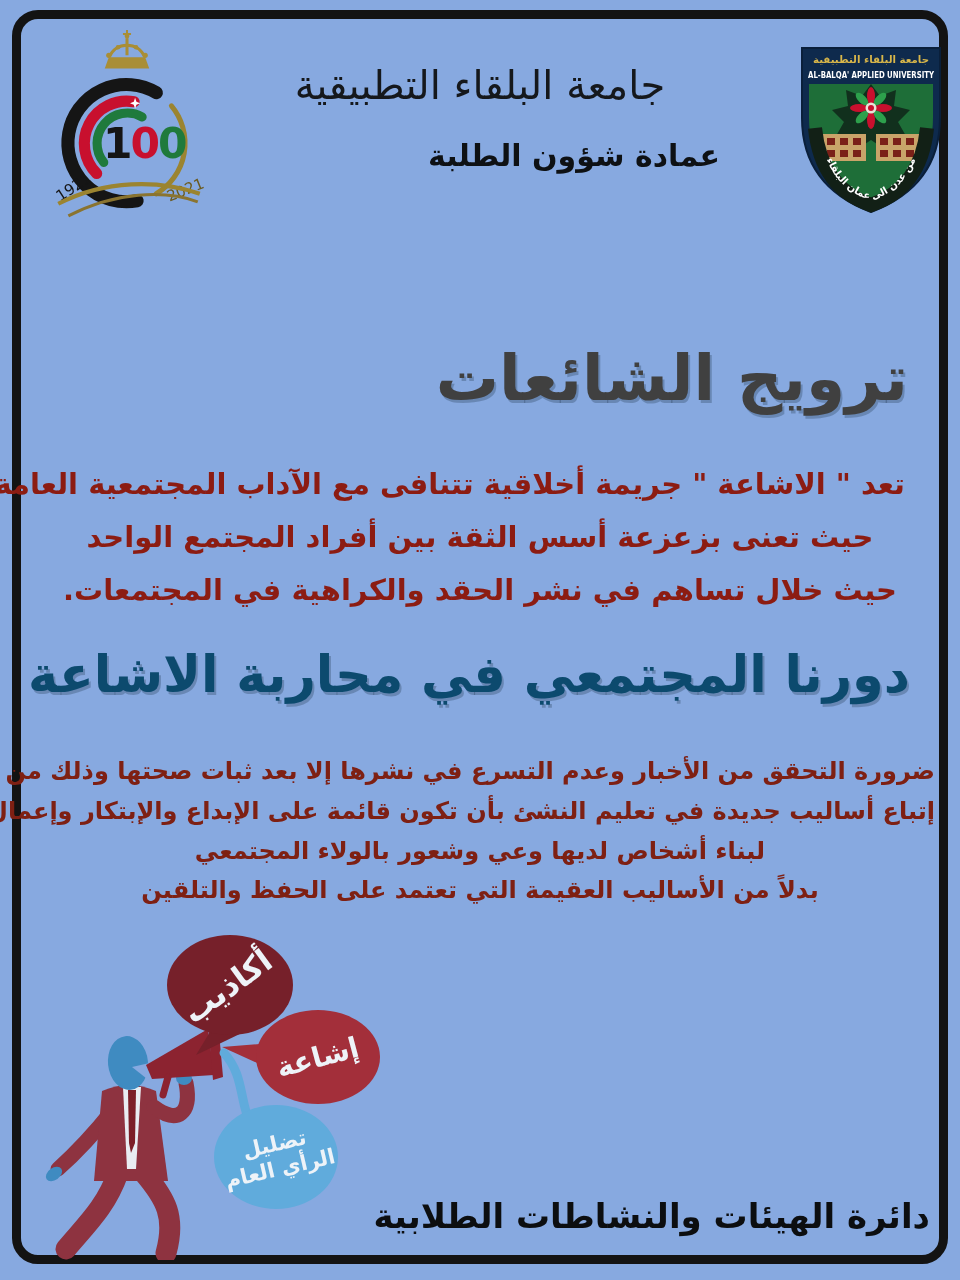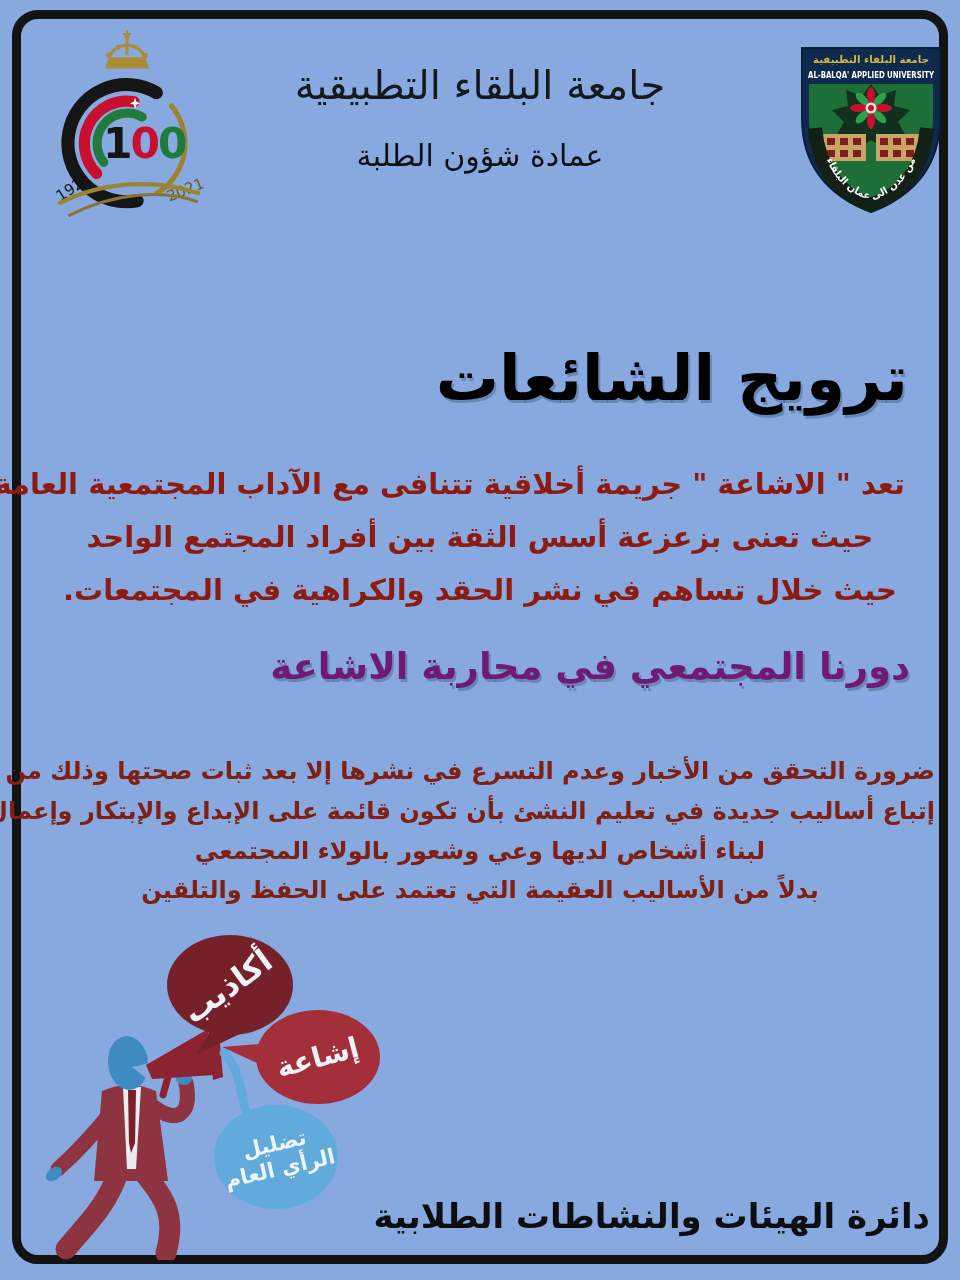--- a/index.html
+++ b/index.html
@@ -14,39 +14,39 @@
     width:918px;height:1236px;
     border:9px solid #131313;border-radius:26px;
   }
   .hdr-university{
     position:absolute;top:62px;left:240px;width:480px;
     text-align:center;direction:rtl;
     font-size:40px;color:#15181c;letter-spacing:1px;
   }
   .hdr-deanship{
     position:absolute;top:138px;left:240px;width:480px;
-    text-align:center;direction:rtl;
-    font-size:30px;font-weight:normal;color:#0e1114;
+    direction:rtl;
+    font-size:30px;font-weight:bold;color:#0e1114;
   }
   .logo-centennial{position:absolute;left:46px;top:28px;}
   .logo-shield{position:absolute;left:796px;top:38px;}
   .main-title{
     position:absolute;top:342px;right:52px;
-    direction:rtl;font-size:63px;font-weight:bold;color:#000000;
+    direction:rtl;font-size:63px;font-weight:bold;color:#404040;
     text-shadow:2px 3px 0 rgba(25,45,70,0.28);
   }
   .intro{
     position:absolute;top:458px;left:55px;right:55px;
     text-align:center;direction:rtl;
     color:#8c1c12;font-size:29px;font-weight:bold;line-height:1.82;
   }
   .intro div{white-space:nowrap;}
   .subtitle{
     position:absolute;top:645px;right:50px;
-    direction:rtl;font-size:37px;font-weight:bold;color:#701a75;
+    direction:rtl;font-size:51px;font-weight:bold;color:#0c4a6e;
     text-shadow:2px 3px 0 rgba(25,45,70,0.28);
   }
   .role{
     position:absolute;top:752px;left:25px;right:25px;
     text-align:center;direction:rtl;
     color:#7e2013;font-size:24px;font-weight:bold;line-height:1.66;
   }
   .role div{white-space:nowrap;}
   .illustration{position:absolute;left:18px;top:925px;}
   .footer{

